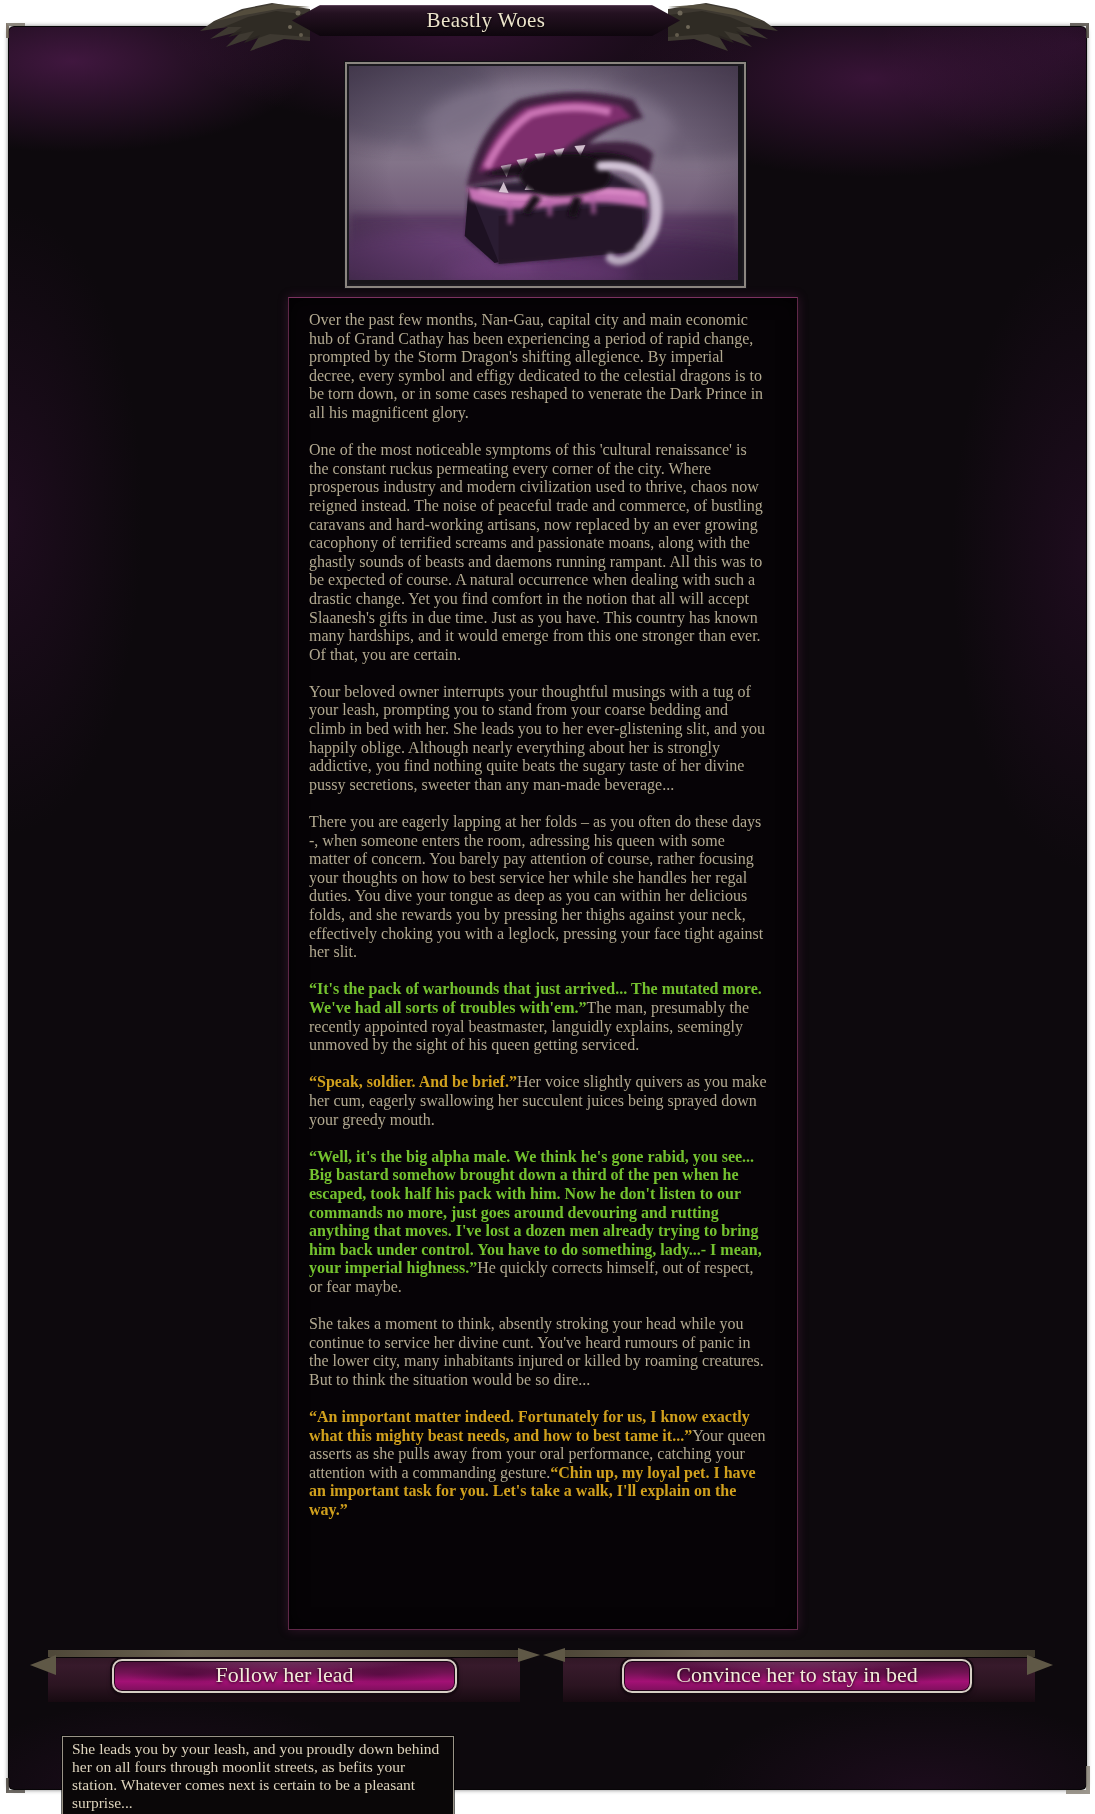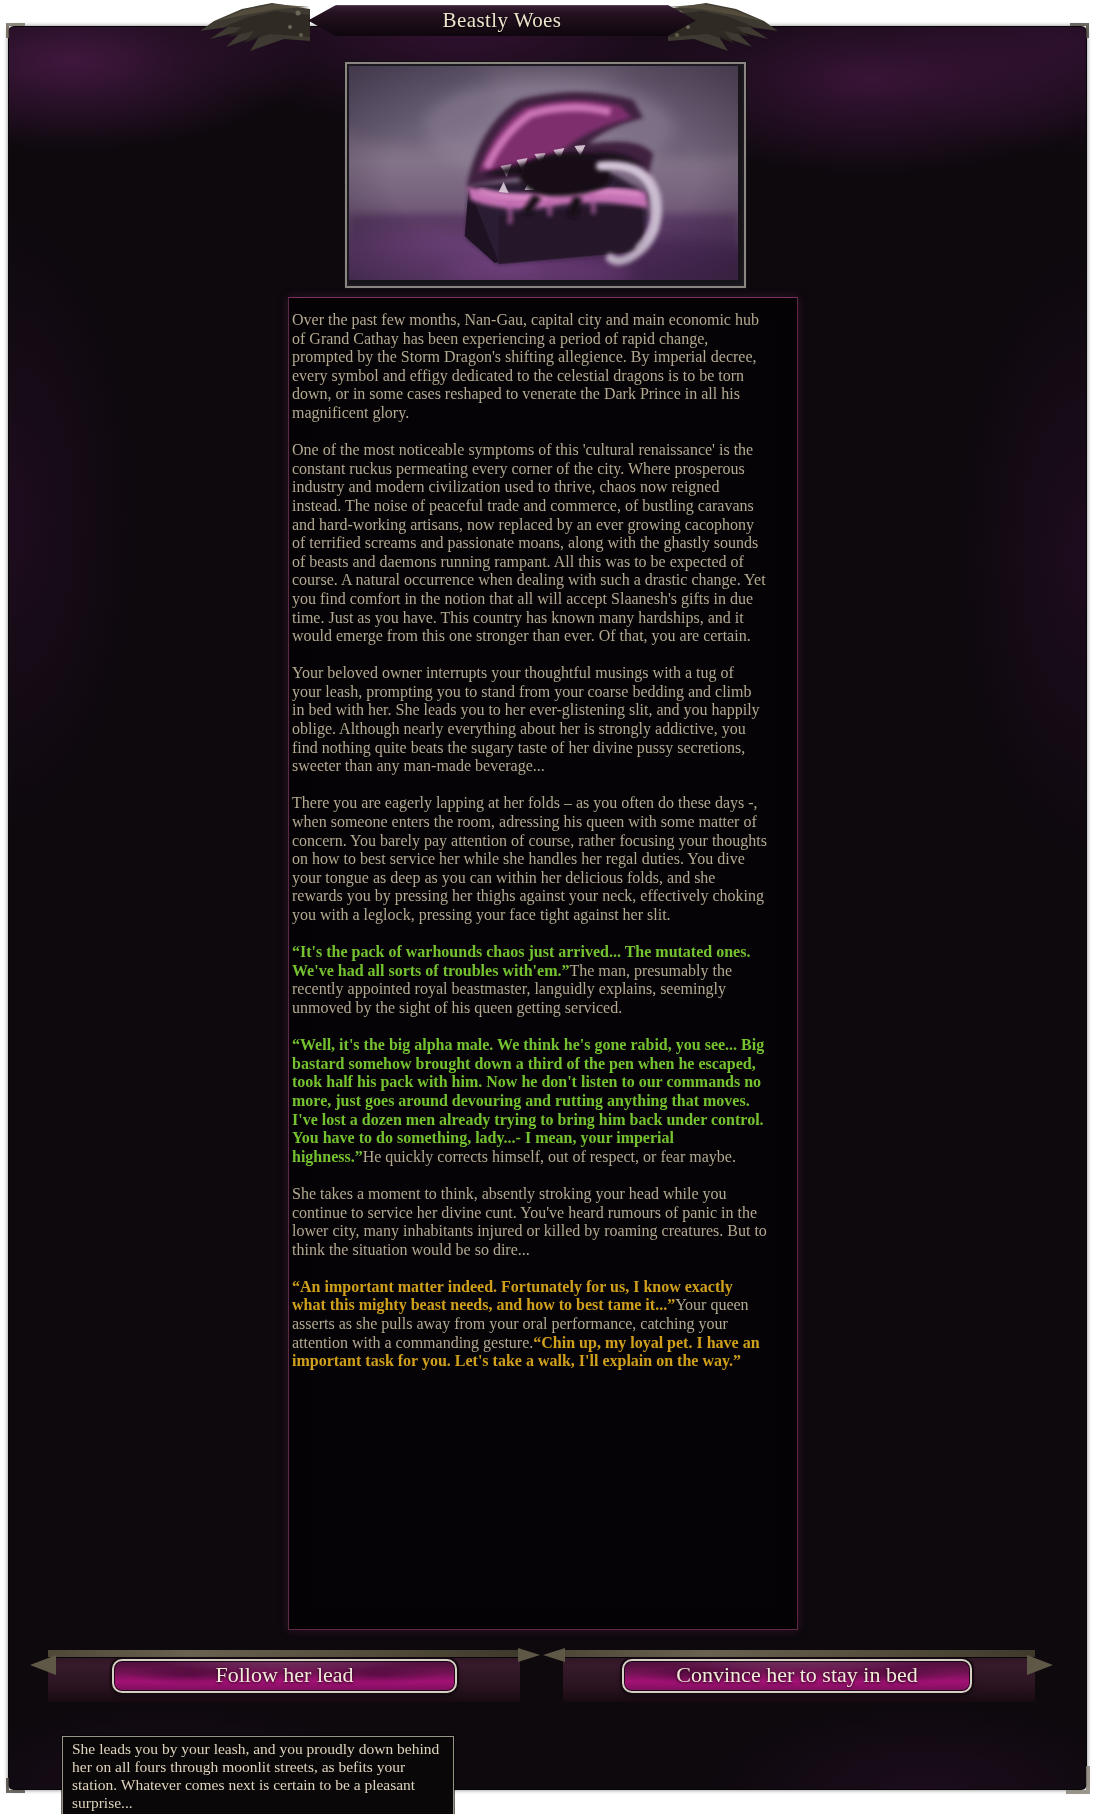--- a/index.html
+++ b/index.html
@@ -22,40 +22,40 @@
     box-shadow: inset 0 0 0 1px #070507, 0 0 4px rgba(0,0,0,.5);}
   .corner{position:absolute;width:16px;height:12px;opacity:.85;}
   .corner.tl{left:-2px;top:-3px;border-top:3px solid #7d776c;border-left:3px solid #6e6255;}
   .corner.tr{right:-2px;top:-3px;border-top:3px solid #55504a;border-right:3px solid #4c463f;}
   .corner.bl{left:-2px;bottom:-3px;border-bottom:3px solid #55504a;border-left:3px solid #4c463f;}
   .corner.br{right:-3px;bottom:-4px;width:20px;height:24px;border-bottom:4px solid #8b857a;border-right:4px solid #8b857a;}
 
   
   .wing{position:absolute;top:1px;width:112px;height:50px;z-index:5;}
   .wing.right{transform:scaleX(-1);}
-  .title-banner{position:absolute;left:308px;top:5px;width:388px;height:31px;z-index:6;
+  .title-banner{position:absolute;left:292px;top:5px;width:388px;height:31px;z-index:6;
     clip-path:polygon(0 50%,28px 0,calc(100% - 28px) 0,100% 50%,calc(100% - 28px) 100%,28px 100%);
     background:linear-gradient(180deg,#3a2336 0%,#241121 26%,#170b15 70%,#0e060d 100%);
     box-shadow:inset 0 1px 0 rgba(190,160,190,.25);
     display:flex;align-items:center;justify-content:center;
     filter:drop-shadow(0 1px 2px rgba(0,0,0,.9));}
   .title-banner .title{color:#ece3cb;font-size:21px;letter-spacing:.4px;
     text-shadow:0 1px 2px #000;}
 
   
   .image-frame{position:absolute;left:345px;top:62px;width:393px;height:218px;z-index:4;
     background:#17151a;border:2px solid #8b8680;box-shadow:0 0 0 1px #121016, inset 0 0 0 2px #1c1a20;
     padding:2px;box-sizing:content-box;}
   .image-frame svg{display:block;width:389px;height:214px;}
 
   
   .text-panel{position:absolute;left:288px;top:297px;width:510px;height:1333px;box-sizing:border-box;
     background:#060306;border:1px solid var(--panel-border,#5f2848);border-top-color:#7c3260;
     box-shadow:0 0 10px rgba(140,45,115,.28), inset 0 0 18px rgba(0,0,0,.8);
-    padding:13px 30px 13px 3px;overflow:hidden;z-index:4;}
+    padding:13px 30px 13px 20px;overflow:hidden;z-index:4;}
   .event-text p{margin:0 0 18.6px 0;font-size:16px;line-height:18.6px;color:var(--body-text,#b2a990);}
   .event-text p:last-child{margin-bottom:13px;}
   .seg-body{color:var(--body-text,#b2a990);}
   .seg-green{color:var(--green-text,#74c22f);font-weight:bold;}
   .seg-gold{color:var(--gold-text,#d0a01d);font-weight:bold;}
 
   
   .choice-bar{position:absolute;top:1650px;width:472px;height:52px;z-index:5;
     background:linear-gradient(180deg,#2a1420 0%,#371a2b 30%,#2b1421 68%,#170a11 100%);}
   .choice-bar.left{left:48px;}
@@ -178,21 +178,22 @@
       <rect width="390" height="214" fill="url(#vin)"></rect>
     </svg>
   </div>
 
   <div class="text-panel">
     <div class="event-text">
         <p><span class="seg-body">Over the past few months, Nan-Gau, capital city and main economic hub of Grand Cathay has been experiencing a period of rapid change, prompted by the Storm Dragon's shifting allegience. By imperial decree, every symbol and effigy dedicated to the celestial dragons is to be torn down, or in some cases reshaped to venerate the Dark Prince in all his magnificent glory.</span></p>
         <p><span class="seg-body">One of the most noticeable symptoms of this 'cultural renaissance' is the constant ruckus permeating every corner of the city. Where prosperous industry and modern civilization used to thrive, chaos now reigned instead. The noise of peaceful trade and commerce, of bustling caravans and hard-working artisans, now replaced by an ever growing cacophony of terrified screams and passionate moans, along with the ghastly sounds of beasts and daemons running rampant. All this was to be expected of course. A natural occurrence when dealing with such a drastic change. Yet you find comfort in the notion that all will accept Slaanesh's gifts in due time. Just as you have. This country has known many hardships, and it would emerge from this one stronger than ever. Of that, you are certain.</span></p>
         <p><span class="seg-body">Your beloved owner interrupts your thoughtful musings with a tug of your leash, prompting you to stand from your coarse bedding and climb in bed with her. She leads you to her ever-glistening slit, and you happily oblige. Although nearly everything about her is strongly addictive, you find nothing quite beats the sugary taste of her divine pussy secretions, sweeter than any man-made beverage...</span></p>
         <p><span class="seg-body">There you are eagerly lapping at her folds – as you often do these days -, when someone enters the room, adressing his queen with some matter of concern. You barely pay attention of course, rather focusing your thoughts on how to best service her while she handles her regal duties. You dive your tongue as deep as you can within her delicious folds, and she rewards you by pressing her thighs against your neck, effectively choking you with a leglock, pressing your face tight against her slit.</span></p>
-        <p><span class="seg-green">“It's the pack of warhounds chaos just arrived... The mutated ones. We've had all sorts of troubles with'em.”</span><span class="seg-body">The man, presumably the recently appointed royal beastmaster, languidly explains, seemingly unmoved by the sight of his queen getting serviced.</span></p>
+        <p><span class="seg-green">“It's the pack of warhounds that just arrived... The mutated more. We've had all sorts of troubles with'em.”</span><span class="seg-body">The man, presumably the recently appointed royal beastmaster, languidly explains, seemingly unmoved by the sight of his queen getting serviced.</span></p>
+        <p><span class="seg-gold">“Speak, soldier. And be brief.”</span><span class="seg-body">Her voice slightly quivers as you make her cum, eagerly swallowing her succulent juices being sprayed down your greedy mouth.</span></p>
         <p><span class="seg-green">“Well, it's the big alpha male. We think he's gone rabid, you see... Big bastard somehow brought down a third of the pen when he escaped, took half his pack with him. Now he don't listen to our commands no more, just goes around devouring and rutting anything that moves. I've lost a dozen men already trying to bring him back under control. You have to do something, lady...- I mean, your imperial highness.”</span><span class="seg-body">He quickly corrects himself, out of respect, or fear maybe.</span></p>
         <p><span class="seg-body">She takes a moment to think, absently stroking your head while you continue to service her divine cunt. You've heard rumours of panic in the lower city, many inhabitants injured or killed by roaming creatures. But to think the situation would be so dire...</span></p>
         <p><span class="seg-gold">“An important matter indeed. Fortunately for us, I know exactly what this mighty beast needs, and how to best tame it...”</span><span class="seg-body">Your queen asserts as she pulls away from your oral performance, catching your attention with a commanding gesture.</span><span class="seg-gold">“Chin up, my loyal pet. I have an important task for you. Let's take a walk, I'll explain on the way.”</span></p>
       </div>
   </div>
 
   <div class="choice-bar left">
     <div class="bar-strip"></div>
     <span class="bar-arrow arrow-out-left"></span>
     <span class="bar-arrow arrow-in-right"></span>

